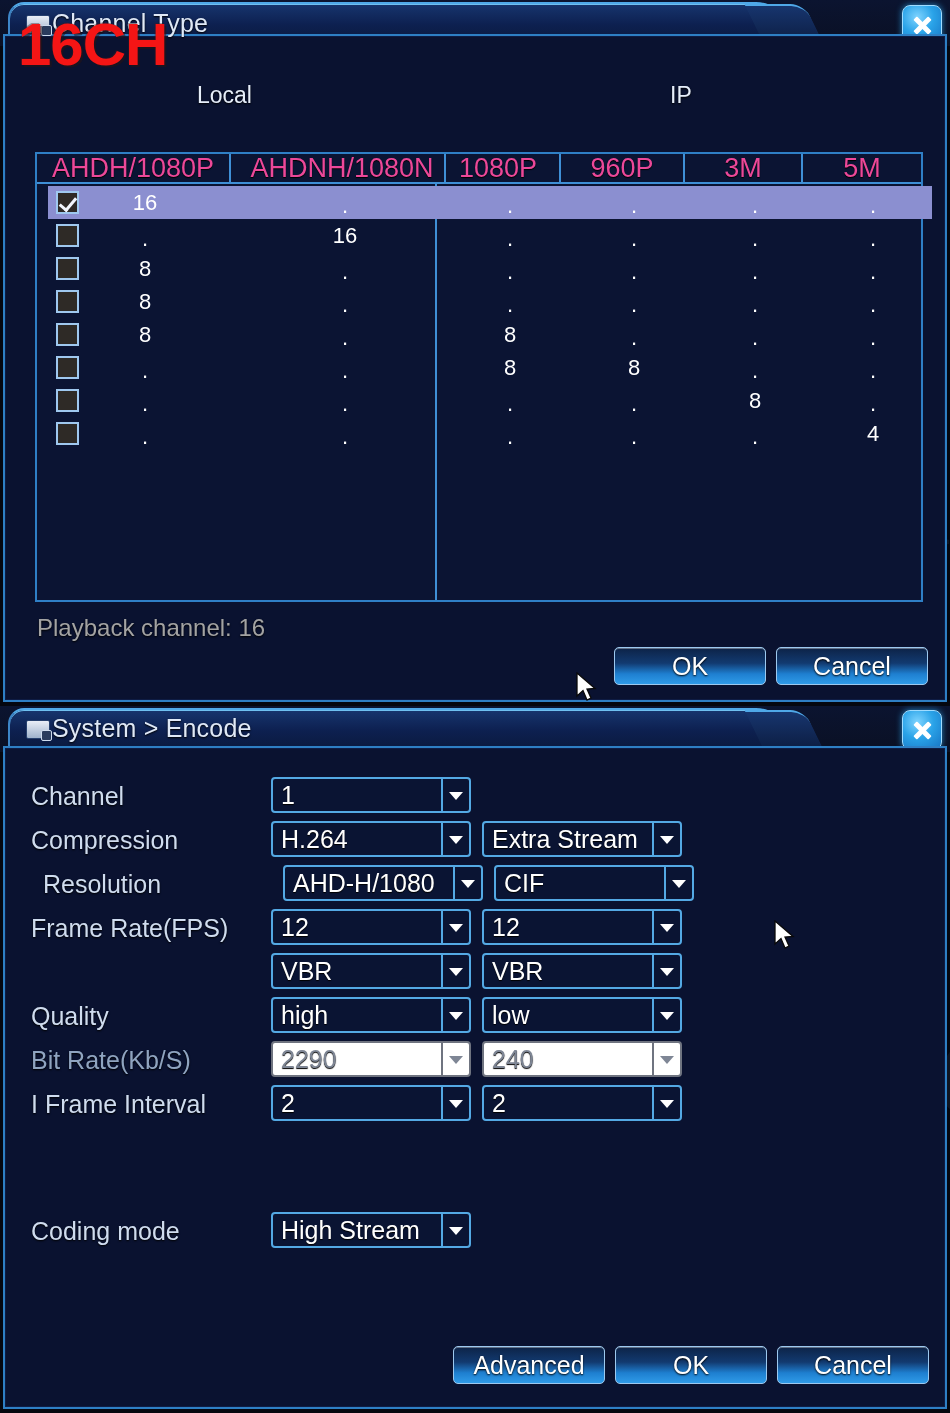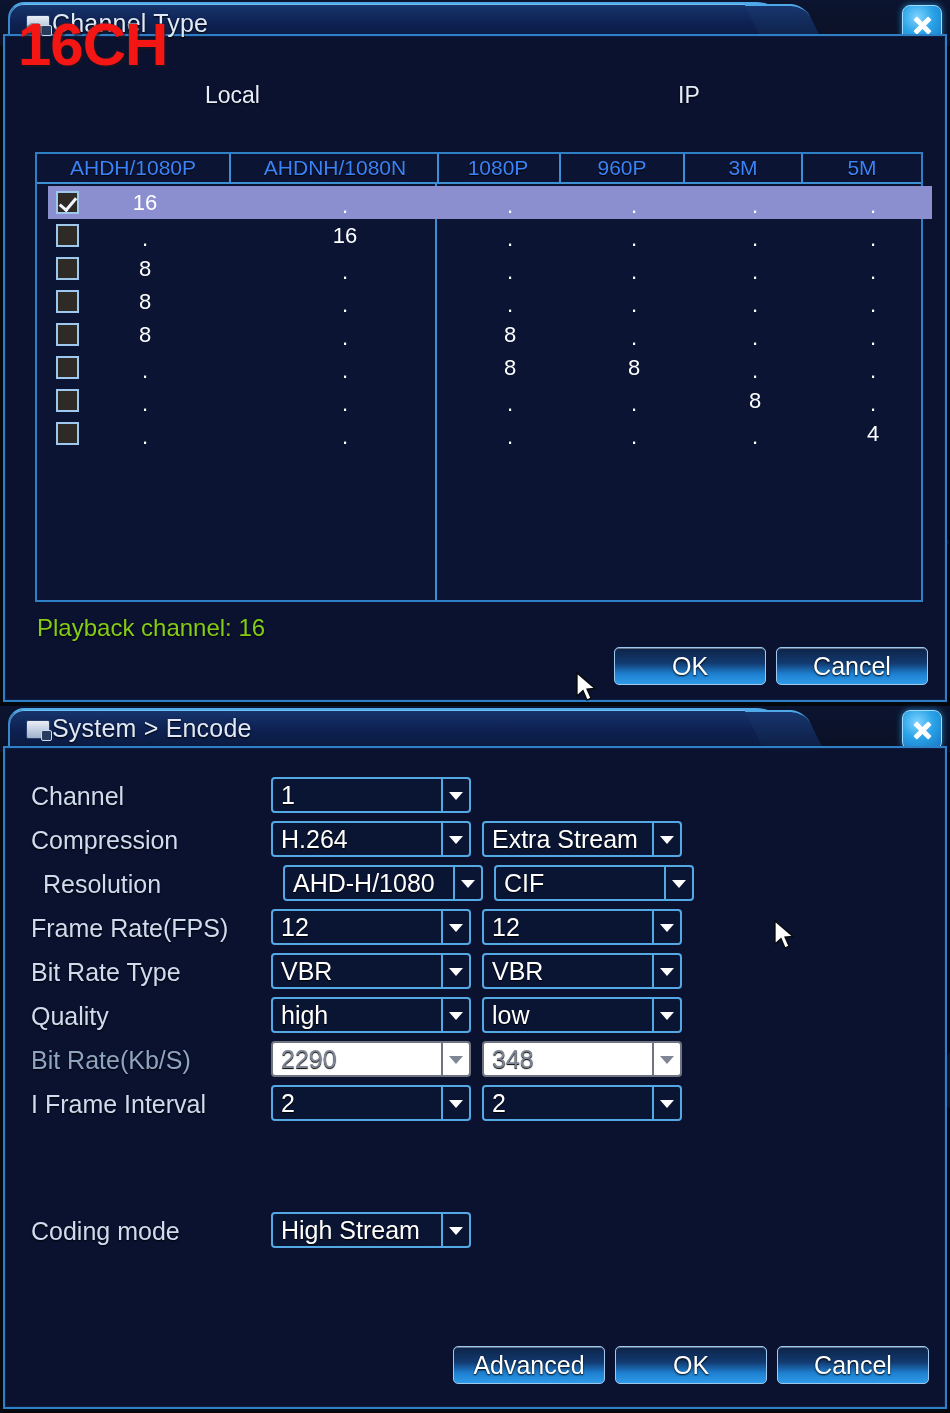--- a/index.html
+++ b/index.html
@@ -62,33 +62,33 @@
   
   .wm{
     position:absolute;color:rgba(120,150,210,.09);font-size:150px;
     font-weight:bold;font-style:italic;pointer-events:none;
     font-family:"Liberation Serif","DejaVu Serif",serif;user-select:none;
   }
   
   #dlg-channel{left:0;top:0;width:950px;height:706px;}
   #dlg-channel .body-panel{top:34px;width:944px;height:668px;left:3px;}
   .grp-label{
-    position:absolute;color:#e6eefa;font-size:23px;text-shadow:0 1px 2px #000;margin-left:8px;
+    position:absolute;color:#e6eefa;font-size:23px;text-shadow:0 1px 2px #000;
   }
   .tablebox{
     position:absolute;left:30px;top:116px;width:888px;height:450px;
     border:2px solid #2f7fc6;box-sizing:border-box;background:#0b1433;
   }
   .hdr-row{
     position:absolute;left:0;top:0;height:30px;width:100%;
     box-sizing:border-box;border-bottom:2px solid #3f8fd6;
   }
   .hdr-cell{
     position:absolute;top:0;height:28px;line-height:28px;text-align:center;
-    color:#3b82f6;font-size:21px;box-sizing:border-box;
+    color:#ec4899;font-size:27px;box-sizing:border-box;
     border-right:2px solid #3f8fd6;text-shadow:0 1px 1px #000;
   }
   .hdr-cell.last{border-right:none;}
   .vsplit{
     position:absolute;top:30px;width:2px;background:#3f8fd6;
   }
   .grid-row{
     position:absolute;left:11px;width:100%;height:33px;
   }
   .grid-row.sel{background:#8b8fd0;}
@@ -100,21 +100,21 @@
   .cbx{
     position:absolute;left:8px;top:5px;width:23px;height:23px;box-sizing:border-box;
     background:#2e2a26;border:2px solid #9fc8ef;cursor:pointer;
   }
   .cbx.on:after{
     content:"";position:absolute;left:5px;top:1px;width:7px;height:14px;
     border-right:3px solid #f2f6fd;border-bottom:3px solid #f2f6fd;
     transform:rotate(40deg);
   }
   .playback{
-    position:absolute;left:32px;top:578px;color:#84cc16;font-size:24px;
+    position:absolute;left:32px;top:578px;color:#a3a3a3;font-size:24px;
     text-shadow:0 1px 2px #000;
   }
   
   .btn{
     position:absolute;height:38px;box-sizing:border-box;
     border:1px solid #9dc9ef;border-radius:5px;
     background:linear-gradient(180deg,#0d2347 0%,#123a70 42%,#1e7fd0 72%,#2f9be8 100%);
     color:#ffffff;font-size:25px;text-align:center;line-height:36px;
     text-shadow:0 1px 2px #000;cursor:pointer;
     box-shadow:inset 0 1px 0 rgba(255,255,255,.35);
@@ -196,21 +196,21 @@
   <div class="closebtn" style="right:8px;top:5px;"></div>
 
   <div class="body-panel">
 
     <div class="grp-label" style="left:192px;top:46px;">Local</div>
     <div class="grp-label" style="left:665px;top:46px;">IP</div>
 
     <div class="tablebox">
       <div class="hdr-row">
         <div class="hdr-cell" style="left:0;width:194px;">AHDH/1080P</div>
-        <div class="hdr-cell" style="left:196px;width:206px;">AHDNH/1080N</div>
+        <div class="hdr-cell" style="left:203px;width:206px;">AHDNH/1080N</div>
         <div class="hdr-cell" style="left:400px;width:124px;">1080P</div>
         <div class="hdr-cell" style="left:524px;width:124px;">960P</div>
         <div class="hdr-cell" style="left:648px;width:118px;">3M</div>
         <div class="hdr-cell last" style="left:766px;width:118px;">5M</div>
       </div>
       <div class="vsplit" style="left:398px;height:416px;"></div>
       <div id="grid-rows">
           <div class="grid-row sel" style="top: 32px;">
             <div class="cbx on"></div>
             <div class="cell" style="left: 0px; width: 194px;">16</div>
@@ -344,21 +344,20 @@
           <div class="sel-box" style="left: 266px; top: 1px; width: 200px;">
             <span class="val">12</span>
             <span class="arrowbox"></span>
           </div>
           <div class="sel-box" style="left: 477px; top: 1px; width: 200px;">
             <span class="val">12</span>
             <span class="arrowbox"></span>
           </div>
         </div>
         <div class="frow" style="top: 204px;">
-          <div class="flabel">Bit Rate Type</div>
           <div class="sel-box" style="left: 266px; top: 1px; width: 200px;">
             <span class="val">VBR</span>
             <span class="arrowbox"></span>
           </div>
           <div class="sel-box" style="left: 477px; top: 1px; width: 200px;">
             <span class="val">VBR</span>
             <span class="arrowbox"></span>
           </div>
         </div>
         <div class="frow" style="top: 248px;">
@@ -372,21 +371,21 @@
             <span class="arrowbox"></span>
           </div>
         </div>
         <div class="frow" style="top: 292px;">
           <div class="flabel dim">Bit Rate(Kb/S)</div>
           <div class="sel-box disabled" style="left: 266px; top: 1px; width: 200px;">
             <span class="val">2290</span>
             <span class="arrowbox"></span>
           </div>
           <div class="sel-box disabled" style="left: 477px; top: 1px; width: 200px;">
-            <span class="val">348</span>
+            <span class="val">240</span>
             <span class="arrowbox"></span>
           </div>
         </div>
         <div class="frow" style="top: 336px;">
           <div class="flabel">I Frame Interval</div>
           <div class="sel-box" style="left: 266px; top: 1px; width: 200px;">
             <span class="val">2</span>
             <span class="arrowbox"></span>
           </div>
           <div class="sel-box" style="left: 477px; top: 1px; width: 200px;">

